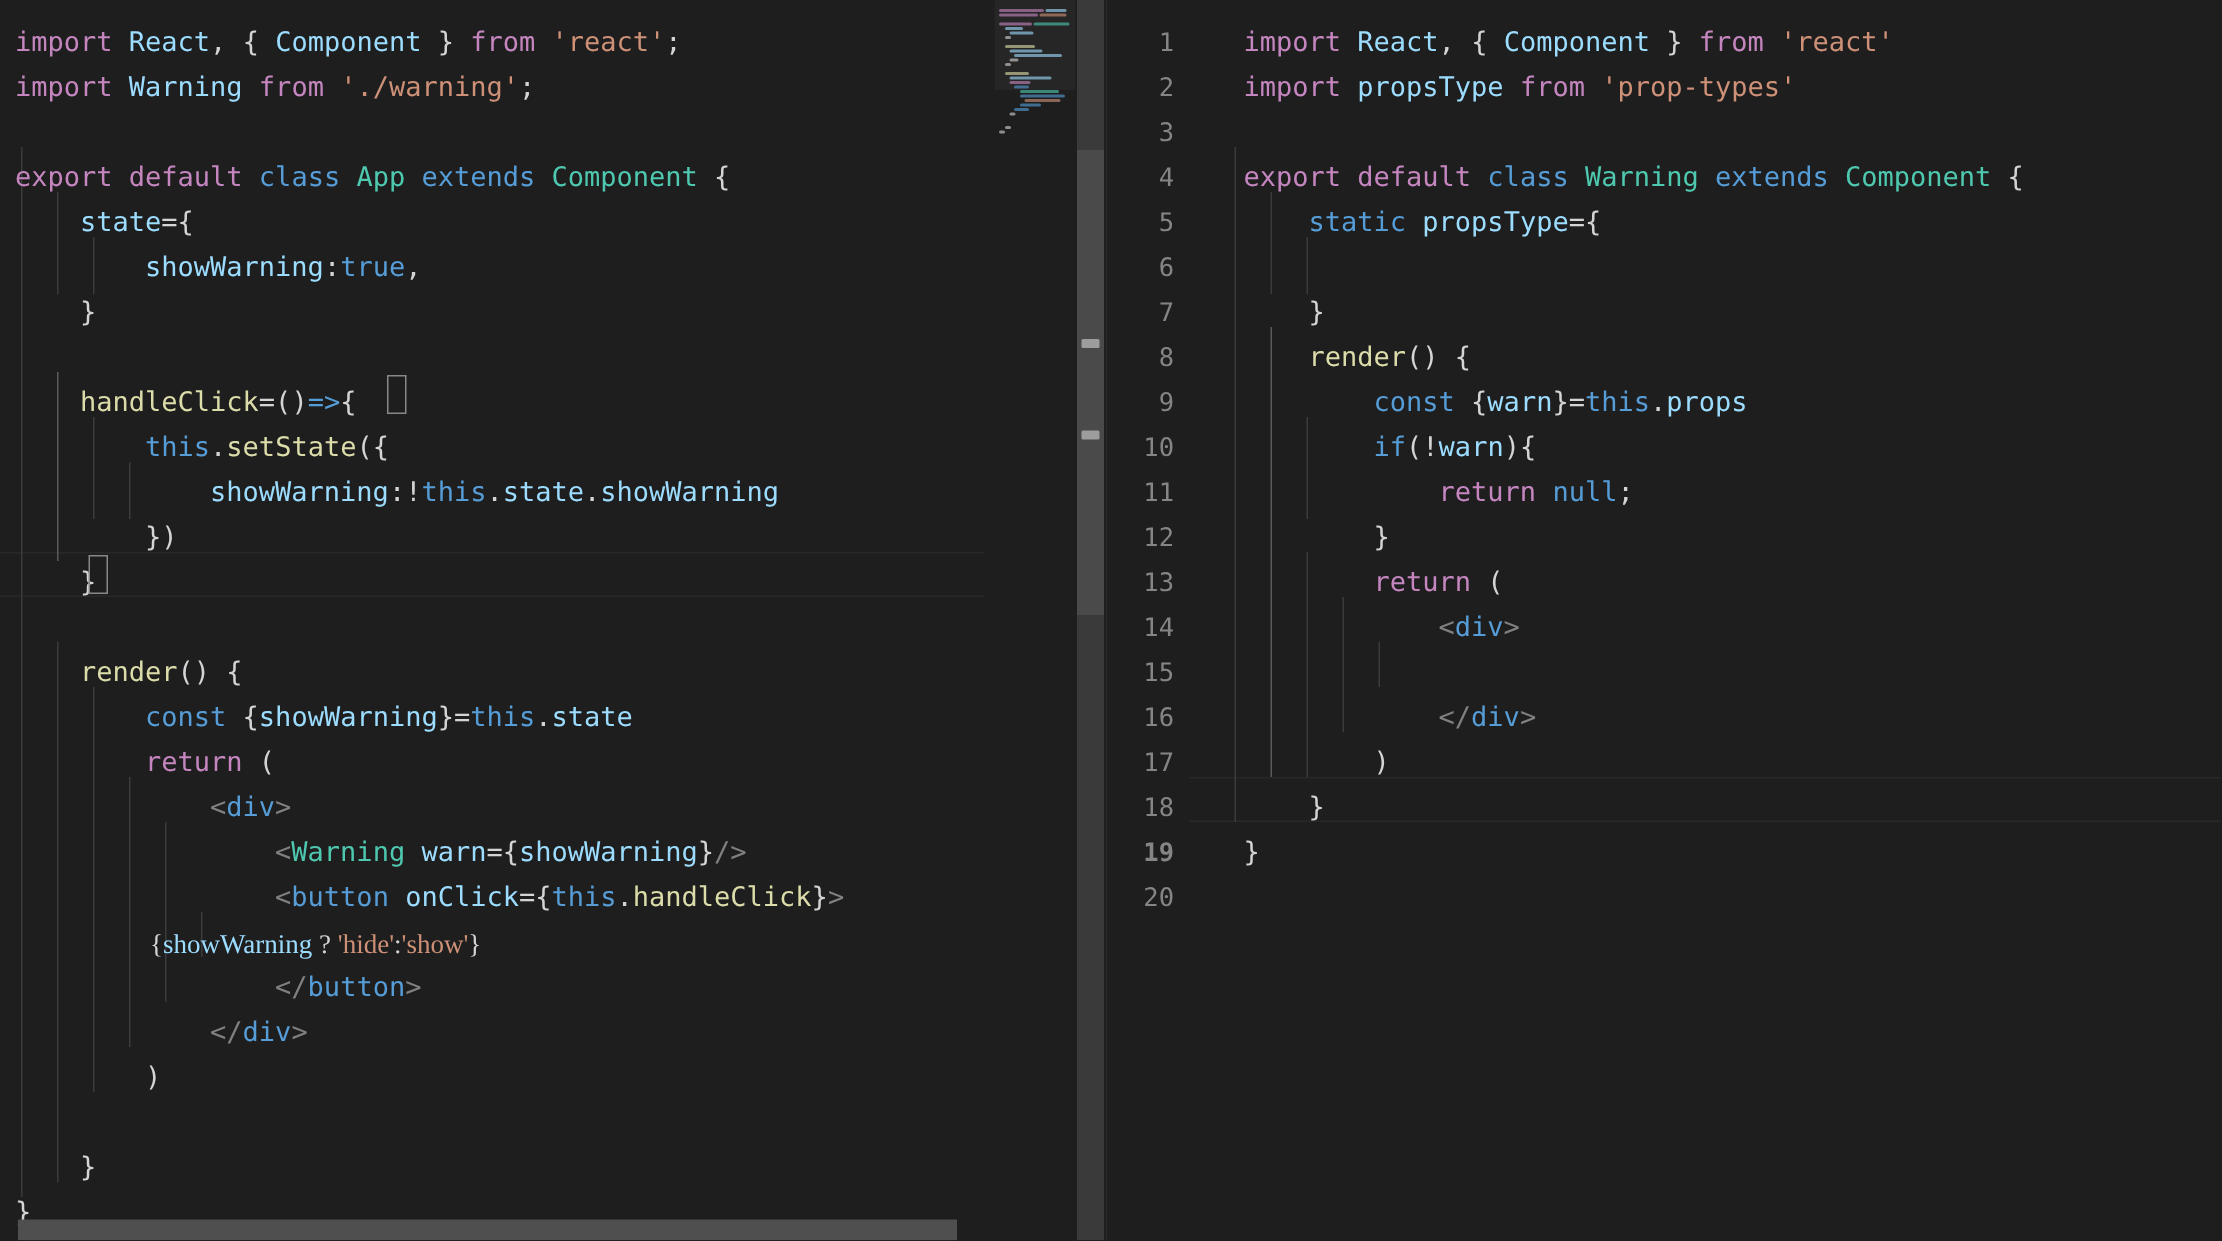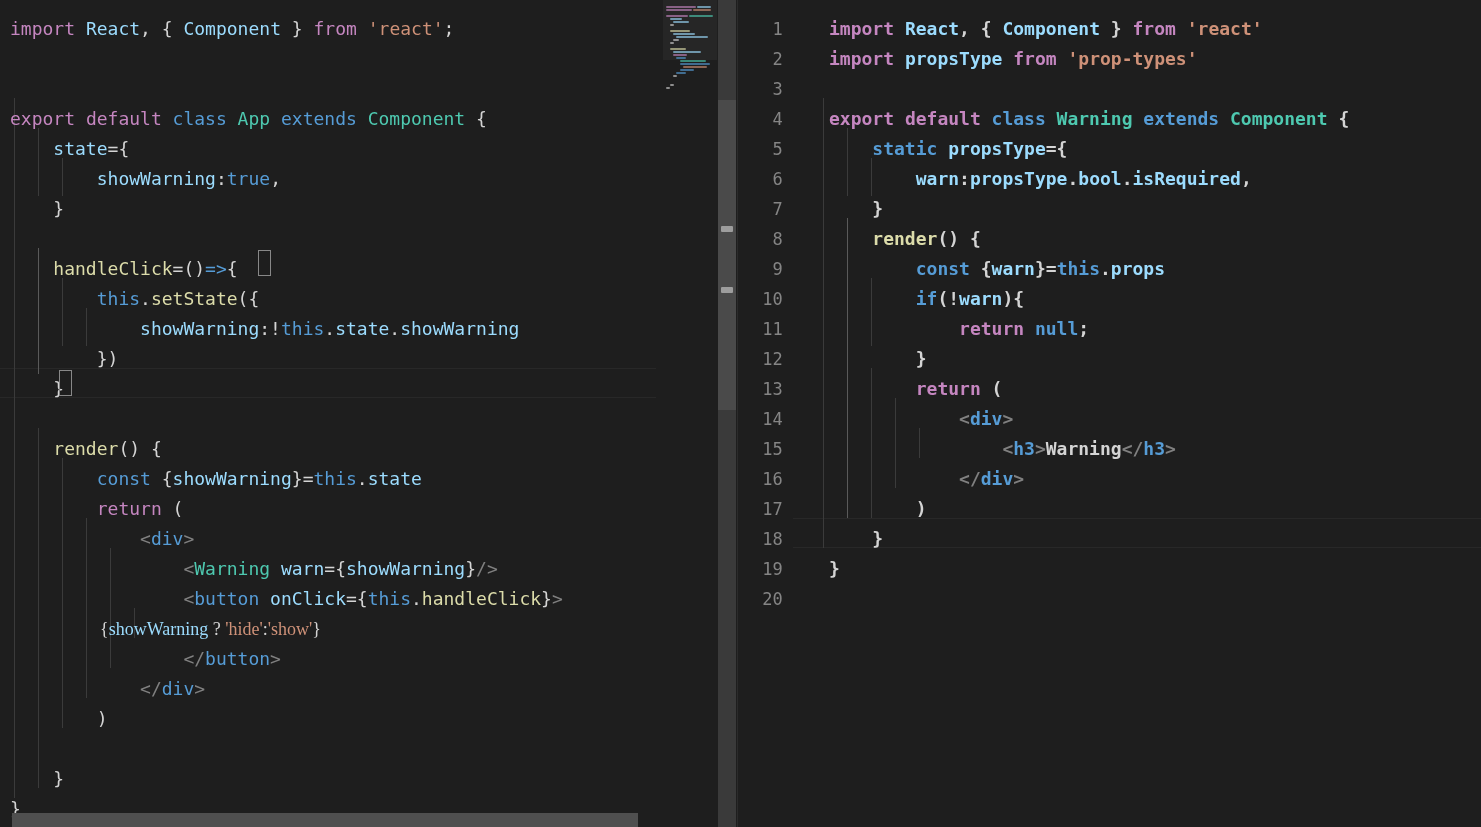--- a/index.html
+++ b/index.html
@@ -209,20 +209,21 @@
     <div class="clipped-row">
       <div class="code-line" style="left:10px;">
         
       </div>
     </div>
 
     <div class="code-surface" style="left:10px;">
 
       <div class="code-line" style="top:14px; left:0;"><span class="t-kw">import</span> <span class="t-var">React</span><span class="t-plain">,</span> <span class="t-plain">{</span> <span class="t-var">Component</span> <span class="t-plain">}</span> <span class="t-kw">from</span> <span class="t-str">'react'</span><span class="t-plain">;</span></div>
 
+      <div class="code-line" style="top:44px; left:0;"><span class="t-kw">import</span> <span class="t-var">Warning</span> <span class="t-kw">from</span> <span class="t-str">'./warning'</span><span class="t-plain">;</span></div>
 
       <div class="code-line" style="top:74px; left:0;"></div>
 
       <div class="code-line" style="top:104px; left:0;"><span class="t-kw">export</span> <span class="t-kw">default</span> <span class="t-ctrl">class</span> <span class="t-type">App</span> <span class="t-ctrl">extends</span> <span class="t-type">Component</span> <span class="t-plain">{</span></div>
 
       <div class="code-line" style="top:134px; left:0;"><span class="t-plain">    </span><span class="t-var">state</span><span class="t-plain">={</span></div>
 
       <div class="code-line" style="top:164px; left:0;text-align:center;"><span class="t-plain">        </span><span class="t-var">showWarning</span><span class="t-plain">:</span><span class="t-ctrl">true</span><span class="t-plain">,</span></div>
 
       <div class="code-line" style="top:194px; left:0;"><span class="t-plain">    }</span></div>
@@ -340,61 +341,59 @@
       <div class="ln" style="top:254px;">9</div>
       <div class="ln" style="top:284px;">10</div>
       <div class="ln" style="top:314px;">11</div>
       <div class="ln" style="top:344px;">12</div>
       <div class="ln" style="top:374px;">13</div>
       <div class="ln" style="top:404px;">14</div>
       <div class="ln" style="top:434px;">15</div>
       <div class="ln" style="top:464px;">16</div>
       <div class="ln" style="top:494px;">17</div>
       <div class="ln" style="top:524px;">18</div>
-      <div class="ln" style="top:554px;">19</div>
+      <div class="ln" style="top:554px;font-weight:bold;">19</div>
       <div class="ln" style="top:584px;">20</div>
     </div>
 
     <div class="clipped-row">
       <div class="code-line" style="left:92px;">
               
       </div>
     </div>
 
-    <div class="code-surface" style="left:92px;font-weight:bold;">
+    <div class="code-surface" style="left:92px;">
 
       <div class="code-line" style="top:14px; left:0;"><span class="t-kw">import</span> <span class="t-var">React</span><span class="t-plain">,</span> <span class="t-plain">{</span> <span class="t-var">Component</span> <span class="t-plain">}</span> <span class="t-kw">from</span> <span class="t-str">'react'</span></div>
 
       <div class="code-line" style="top:44px; left:0;"><span class="t-kw">import</span> <span class="t-var">propsType</span> <span class="t-kw">from</span> <span class="t-str">'prop-types'</span></div>
 
       <div class="code-line" style="top:74px; left:0;"></div>
 
       <div class="code-line" style="top:104px; left:0;"><span class="t-kw">export</span> <span class="t-kw">default</span> <span class="t-ctrl">class</span> <span class="t-type">Warning</span> <span class="t-ctrl">extends</span> <span class="t-type">Component</span> <span class="t-plain">{</span></div>
 
       <div class="code-line" style="top:134px; left:0;"><span class="t-plain">    </span><span class="t-ctrl">static</span> <span class="t-var">propsType</span><span class="t-plain">={</span></div>
 
-      <div class="code-line" style="top:164px; left:0;"><span class="t-plain">        </span><span class="t-var">warn</span><span class="t-plain">:</span><span class="t-var">propsType</span><span class="t-plain">.</span><span class="t-var">bool</span><span class="t-plain">.</span><span class="t-var">isRequired</span><span class="t-plain">,</span></div>
 
       <div class="code-line" style="top:194px; left:0;"><span class="t-plain">    }</span></div>
 
       <div class="code-line" style="top:224px; left:0;"><span class="t-plain">    </span><span class="t-fn">render</span><span class="t-plain">() {</span></div>
 
       <div class="code-line" style="top:254px; left:0;"><span class="t-plain">        </span><span class="t-ctrl">const</span> <span class="t-plain">{</span><span class="t-var">warn</span><span class="t-plain">}=</span><span class="t-ctrl">this</span><span class="t-plain">.</span><span class="t-var">props</span></div>
 
       <div class="code-line" style="top:284px; left:0;"><span class="t-plain">        </span><span class="t-ctrl">if</span><span class="t-plain">(!</span><span class="t-var">warn</span><span class="t-plain">){</span></div>
 
       <div class="code-line" style="top:314px; left:0;"><span class="t-plain">            </span><span class="t-kw">return</span> <span class="t-null">null</span><span class="t-plain">;</span></div>
 
       <div class="code-line" style="top:344px; left:0;"><span class="t-plain">        }</span></div>
 
       <div class="code-line" style="top:374px; left:0;"><span class="t-plain">        </span><span class="t-kw">return</span> <span class="t-plain">(</span></div>
 
       <div class="code-line" style="top:404px; left:0;"><span class="t-plain">            </span><span class="t-tagp">&lt;</span><span class="t-tag">div</span><span class="t-tagp">&gt;</span></div>
 
-      <div class="code-line" style="top:434px; left:0;"><span class="t-plain">                </span><span class="t-tagp">&lt;</span><span class="t-tag">h3</span><span class="t-tagp">&gt;</span><span class="t-text">Warning</span><span class="t-tagp">&lt;/</span><span class="t-tag">h3</span><span class="t-tagp">&gt;</span></div>
 
       <div class="code-line" style="top:464px; left:0;"><span class="t-plain">            </span><span class="t-tagp">&lt;/</span><span class="t-tag">div</span><span class="t-tagp">&gt;</span></div>
 
       <div class="code-line" style="top:494px; left:0;"><span class="t-plain">        )</span></div>
 
       <div class="code-line" style="top:524px; left:0;"><span class="t-plain">    }</span></div>
 
       <div class="code-line" style="top:554px; left:0;"><span class="t-plain">}</span></div>
 
       <div class="code-line" style="top:584px; left:0;"></div>

